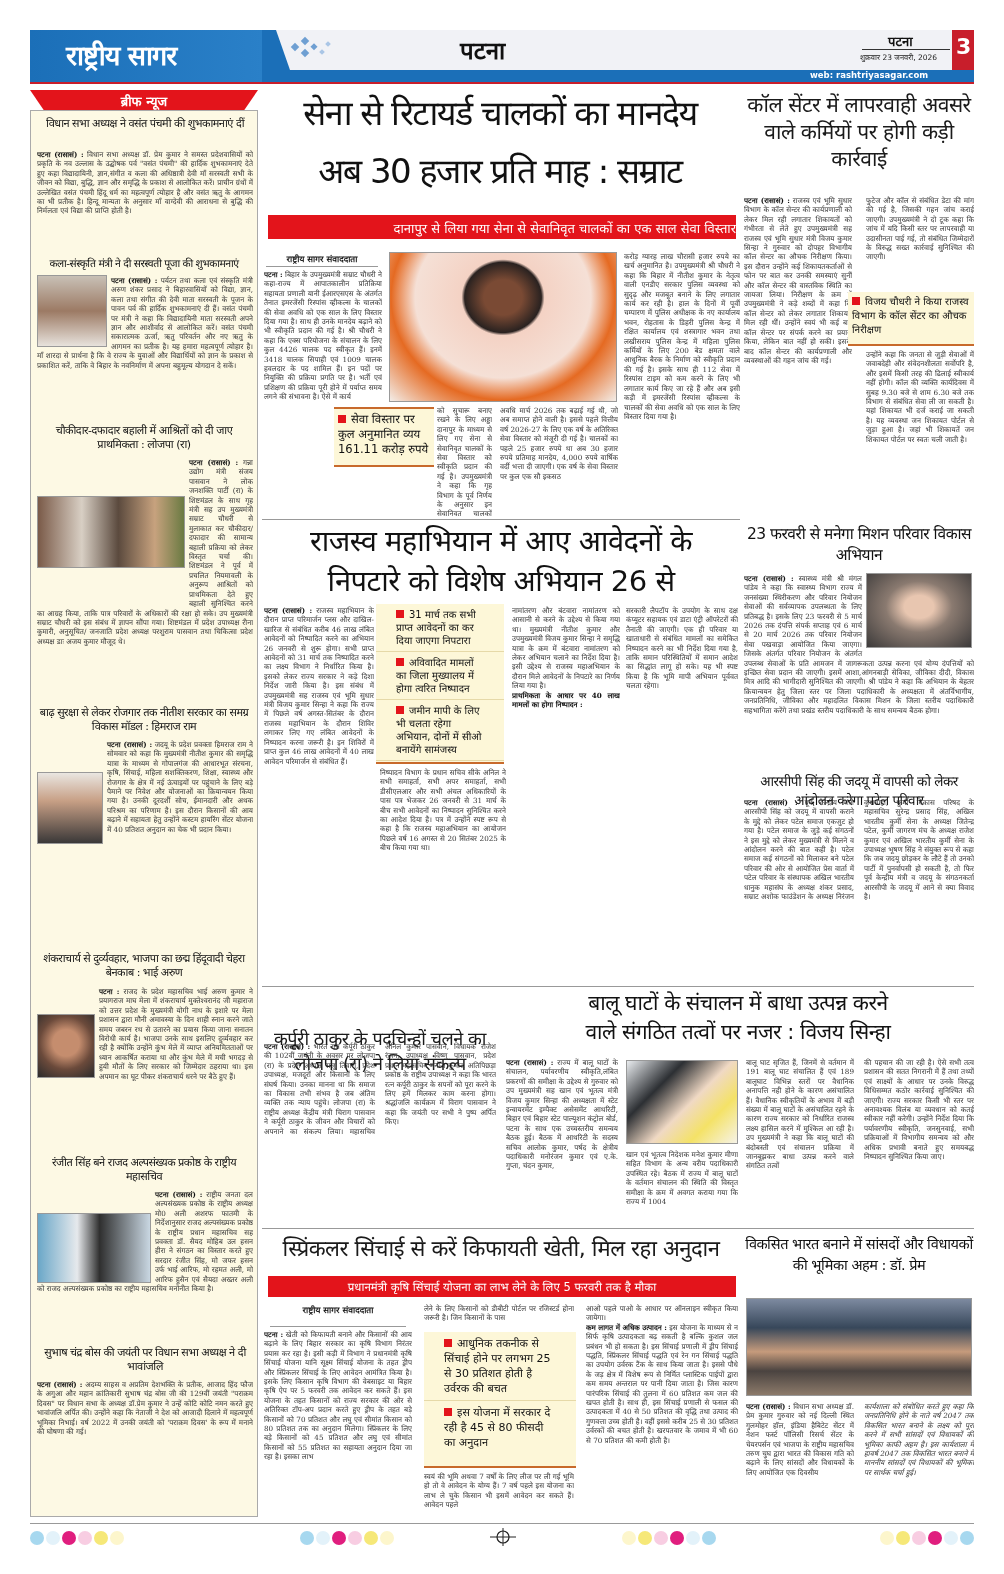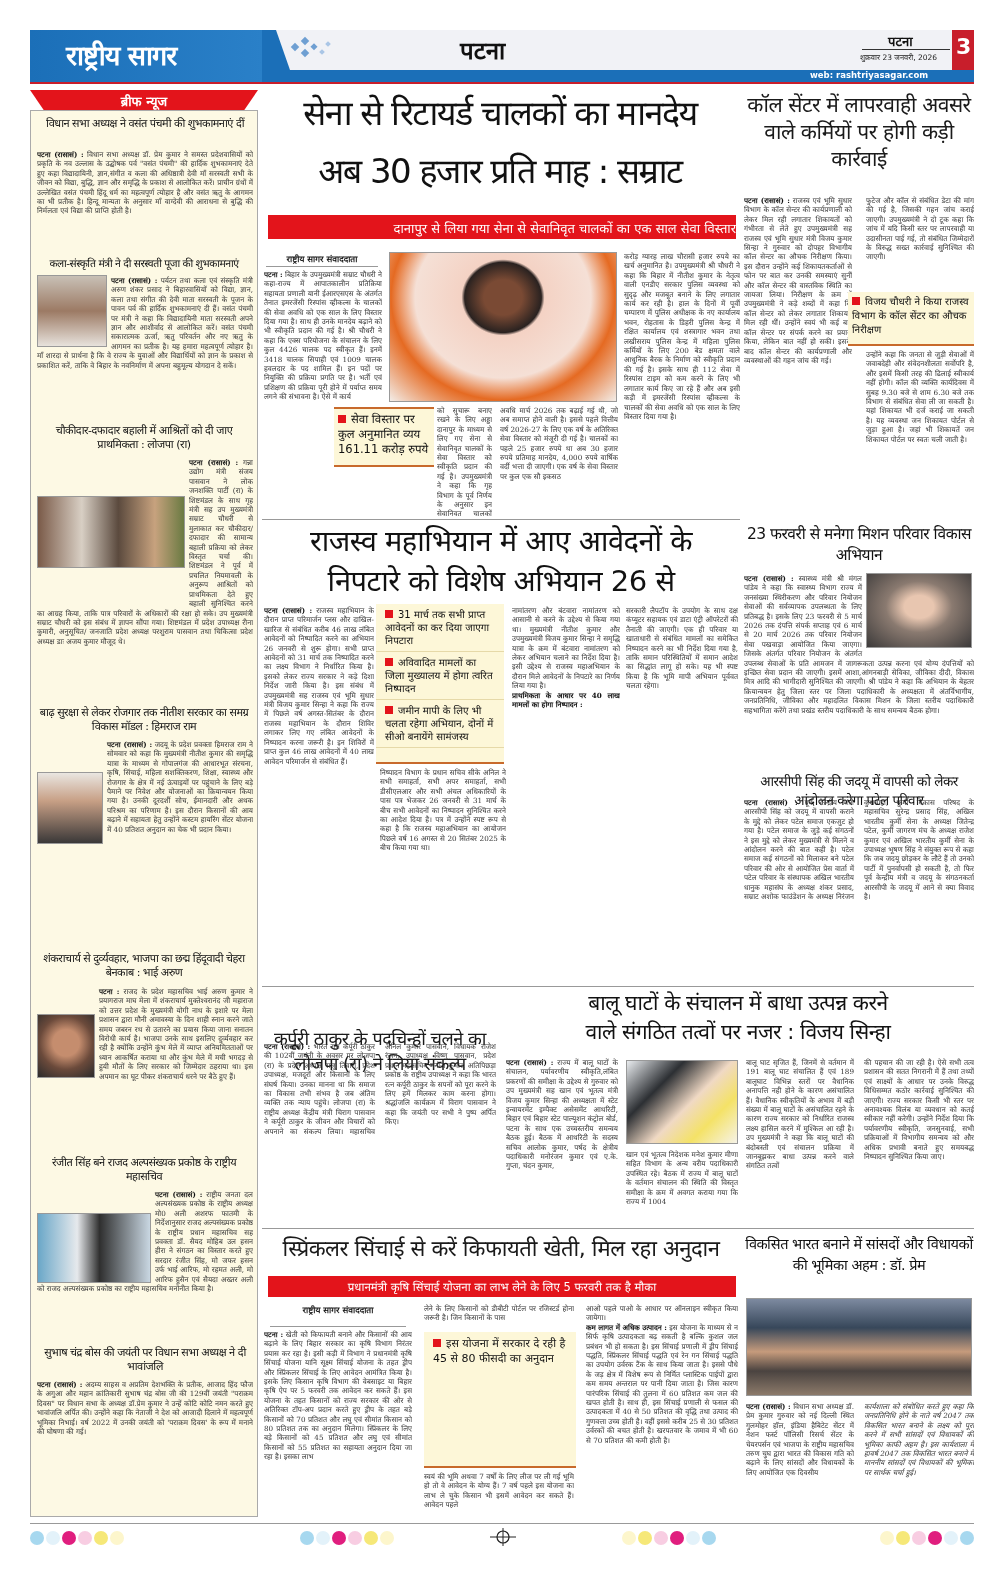--- a/index.html
+++ b/index.html
@@ -5,21 +5,21 @@
 *{box-sizing:border-box;margin:0;padding:0}
 body{width:1004px;height:1574px;background:#fff;font-family:"DejaVu Sans","Liberation Sans",sans-serif;color:#222;position:relative;overflow:hidden}
 .abs{position:absolute}
 .body-text{font-family:"DejaVu Serif","Liberation Serif",serif;font-size:7.2px;line-height:9.4px;color:#333;text-align:justify;overflow:hidden}
 .body-text b{color:#111}
 .hl{font-family:"DejaVu Sans","Liberation Sans",sans-serif;font-weight:normal;color:#111;text-align:center;letter-spacing:-0.5px}
 .hl-light{font-family:"DejaVu Sans","Liberation Sans",sans-serif;font-weight:normal;color:#1a1a1a;text-align:center;letter-spacing:-0.5px}
 .photo{background:linear-gradient(135deg,#c9a38a,#8a6a58 40%,#d8c3b2 70%,#6d5446);border:1px solid #999}
 .redbar{background:#e3141b;color:#fff;font-family:"DejaVu Sans","Liberation Sans",sans-serif;text-align:center}
 .callout{background:#fdf7d8;border-top:2px solid #c86a2c}
-.callout .item{font-family:"DejaVu Sans","Liberation Sans",sans-serif;font-size:10px;line-height:13px;color:#111;padding:4px 9px;border-bottom:1px solid #e6d9a8}
+.callout .item{font-family:"DejaVu Sans","Liberation Sans",sans-serif;font-size:10px;line-height:13px;color:#111;padding:4px 20px;border-bottom:1px solid #e6d9a8}
 .sq{display:inline-block;width:8px;height:8px;background:#e3141b;margin-right:5px;vertical-align:0}
 .rule{background:#999}
 .dot{display:inline-block;width:14px;height:14px;border-radius:50%;margin-right:2px}
 </style>
 </head>
 <body>
 
 <div class="abs" style="left:30px;top:30px;width:944px;height:52px;background:#1b6fb8;"></div>
 <div class="abs" style="left:30px;top:30px;width:232px;height:52px;background:linear-gradient(90deg,#1b6fb8,#2a80c8);">
   <span style="position:absolute;left:36px;top:6px;font-family:'DejaVu Sans',sans-serif;font-weight:bold;font-size:27px;color:#fff;letter-spacing:-1px;">राष्ट्रीय सागर</span>
@@ -136,20 +136,21 @@
 <div class="abs rule" style="left:262px;top:1228px;width:712px;height:1px;"></div>
 <div class="abs hl-light" style="left:262px;top:1234px;width:478px;font-size:22px;line-height:30px;">स्प्रिंकलर सिंचाई से करें किफायती खेती, मिल रहा अनुदान</div>
 <div class="abs redbar" style="left:268px;top:1276px;width:468px;height:21px;"></div>
 <div class="abs" style="left:268px;top:1279px;width:468px;text-align:center;color:#fff;font-size:11.5px;">प्रधानमंत्री कृषि सिंचाई योजना का लाभ लेने के लिए 5 फरवरी तक है मौका</div>
 <div class="abs" style="left:264px;top:1304px;width:148px;text-align:center;font-size:8.5px;font-weight:bold;color:#222;">राष्ट्रीय सागर संवाददाता</div>
 <div class="abs rule" style="left:270px;top:1326px;width:136px;height:1px;"></div>
 <div class="abs body-text" style="left:264px;top:1330px;width:148px;height:182px;"><b>पटना :</b> <span>खेती को किफायती बनाने और किसानों की आय बढ़ाने के लिए बिहार सरकार का कृषि विभाग निरंतर प्रयास कर रहा है। इसी कड़ी में विभाग ने प्रधानमंत्री कृषि सिंचाई योजना यानि सूक्ष्म सिंचाई योजना के तहत ड्रीप और स्प्रिंकलर सिंचाई के लिए आवेदन आमंत्रित किया है। इसके लिए किसान कृषि विभाग की वेबसाइट या बिहार कृषि ऐप पर 5 फरवरी तक आवेदन कर सकते हैं। इस योजना के तहत किसानों को राज्य सरकार की ओर से अतिरिक्त टॉप-अप प्रदान करते हुए ड्रीप के तहत बड़े किसानों को 70 प्रतिशत और लघु एवं सीमांत किसान को 80 प्रतिशत तक का अनुदान मिलेगा। स्प्रिंकलर के लिए बड़े किसानों को 45 प्रतिशत और लघु एवं सीमांत किसानों को 55 प्रतिशत का सहायता अनुदान दिया जा रहा है। इसका लाभ</span></div>
 <div class="abs body-text" style="left:424px;top:1304px;width:150px;height:22px;">लेने के लिए किसानों को डीबीटी पोर्टल पर रजिस्टर्ड होना जरूरी है। जिन किसानों के पास</div>
 <div class="abs" style="left:424px;top:1332px;width:152px;height:136px;background:#fdf7d8;border-bottom:2px solid #c86a2c;"></div>
 <div class="abs callout" style="left:424px;top:1332px;width:152px;background:transparent;border-top:none;">
+  <div class="item" style="font-size:11px;line-height:15px;"><span class="sq"></span><span>आधुनिक तकनीक से सिंचाई होने पर लगभग 25 से 30 प्रतिशत होती है उर्वरक की बचत</span></div>
   <div class="item" style="font-size:11px;line-height:15px;border-bottom:none;"><span class="sq"></span><span>इस योजना में सरकार दे रही है 45 से 80 फीसदी का अनुदान</span></div>
 </div>
 <div class="abs body-text" style="left:424px;top:1472px;width:150px;height:40px;">स्वयं की भूमि अथवा 7 वर्षों के लिए लीज पर ली गई भूमि हो तो वे आवेदन के योग्य हैं। 7 वर्ष पहले इस योजना का लाभ ले चुके किसान भी इसमें आवेदन कर सकते हैं। आवेदन पहले</div>
 <div class="abs body-text" style="left:586px;top:1304px;width:152px;height:208px;"><span>आओ पहले पाओ के आधार पर ऑनलाइन स्वीकृत किया जायेगा।</span><br><b>कम लागत में अधिक उत्पादन :</b> <span>इस योजना के माध्यम से न सिर्फ कृषि उत्पादकता बढ़ सकती है बल्कि कुशल जल प्रबंधन भी हो सकता है। इस सिंचाई प्रणाली में ड्रीप सिंचाई पद्धति, स्प्रिंकलर सिंचाई पद्धति एवं रेन गन सिंचाई पद्धति का उपयोग उर्वरक टैंक के साथ किया जाता है। इससे पौधे के जड़ क्षेत्र में विशेष रूप से निर्मित प्लास्टिक पाईपों द्वारा कम समय अन्तराल पर पानी दिया जाता है। जिस कारण पारंपरिक सिंचाई की तुलना में 60 प्रतिशत कम जल की खपत होती है। साथ ही, इस सिंचाई प्रणाली से फसल की उत्पादकता में 40 से 50 प्रतिशत की वृद्धि तथा उत्पाद की गुणवत्ता उच्च होती है। वहीं इससे करीब 25 से 30 प्रतिशत उर्वरकों की बचत होती है। खरपतवार के जमाव में भी 60 से 70 प्रतिशत की कमी होती है।</span></div>
 
 <div class="abs hl" style="left:744px;top:1234px;width:230px;font-size:14.5px;line-height:21px;">विकसित भारत बनाने में सांसदों और विधायकों की भूमिका अहम : डॉ. प्रेम</div>
 <div class="abs photo" style="left:746px;top:1298px;width:226px;height:98px;background:linear-gradient(180deg,#7d8aa0,#37475a 30%,#c69b7c 55%,#4a4340 75%,#8c7a6a);"></div>
 <div class="abs body-text" style="left:746px;top:1402px;width:108px;height:110px;"><b>पटना (रासासं) :</b> <span>विधान सभा अध्यक्ष डॉ. प्रेम कुमार गुरुवार को नई दिल्ली स्थित गुलमोहर हॉल, इंडिया हैबिटेट सेंटर में नेशन फर्स्ट पॉलिसी रिसर्च सेंटर के चेयरपर्सन एवं भाजपा के राष्ट्रीय महासचिव तरुण चुघ द्वारा भारत की विकास गति को बढ़ाने के लिए सांसदों और विधायकों के लिए आयोजित एक दिवसीय</span></div>
 <div class="abs body-text" style="left:864px;top:1402px;width:110px;height:110px;font-style:italic;">कार्यशाला को संबोधित करते हुए कहा कि जनप्रतिनिधि होने के नाते वर्ष 2047 तक विकसित भारत बनाने के लक्ष्य को पूरा करने में सभी सांसदों एवं विधायकों की भूमिका काफी अहम है। इस कार्यशाला में हावर्ष 2047 तक विकसित भारत बनाने में माननीय सांसदों एवं विधायकों की भूमिका पर सार्थक चर्चा हुई।</div>
 

